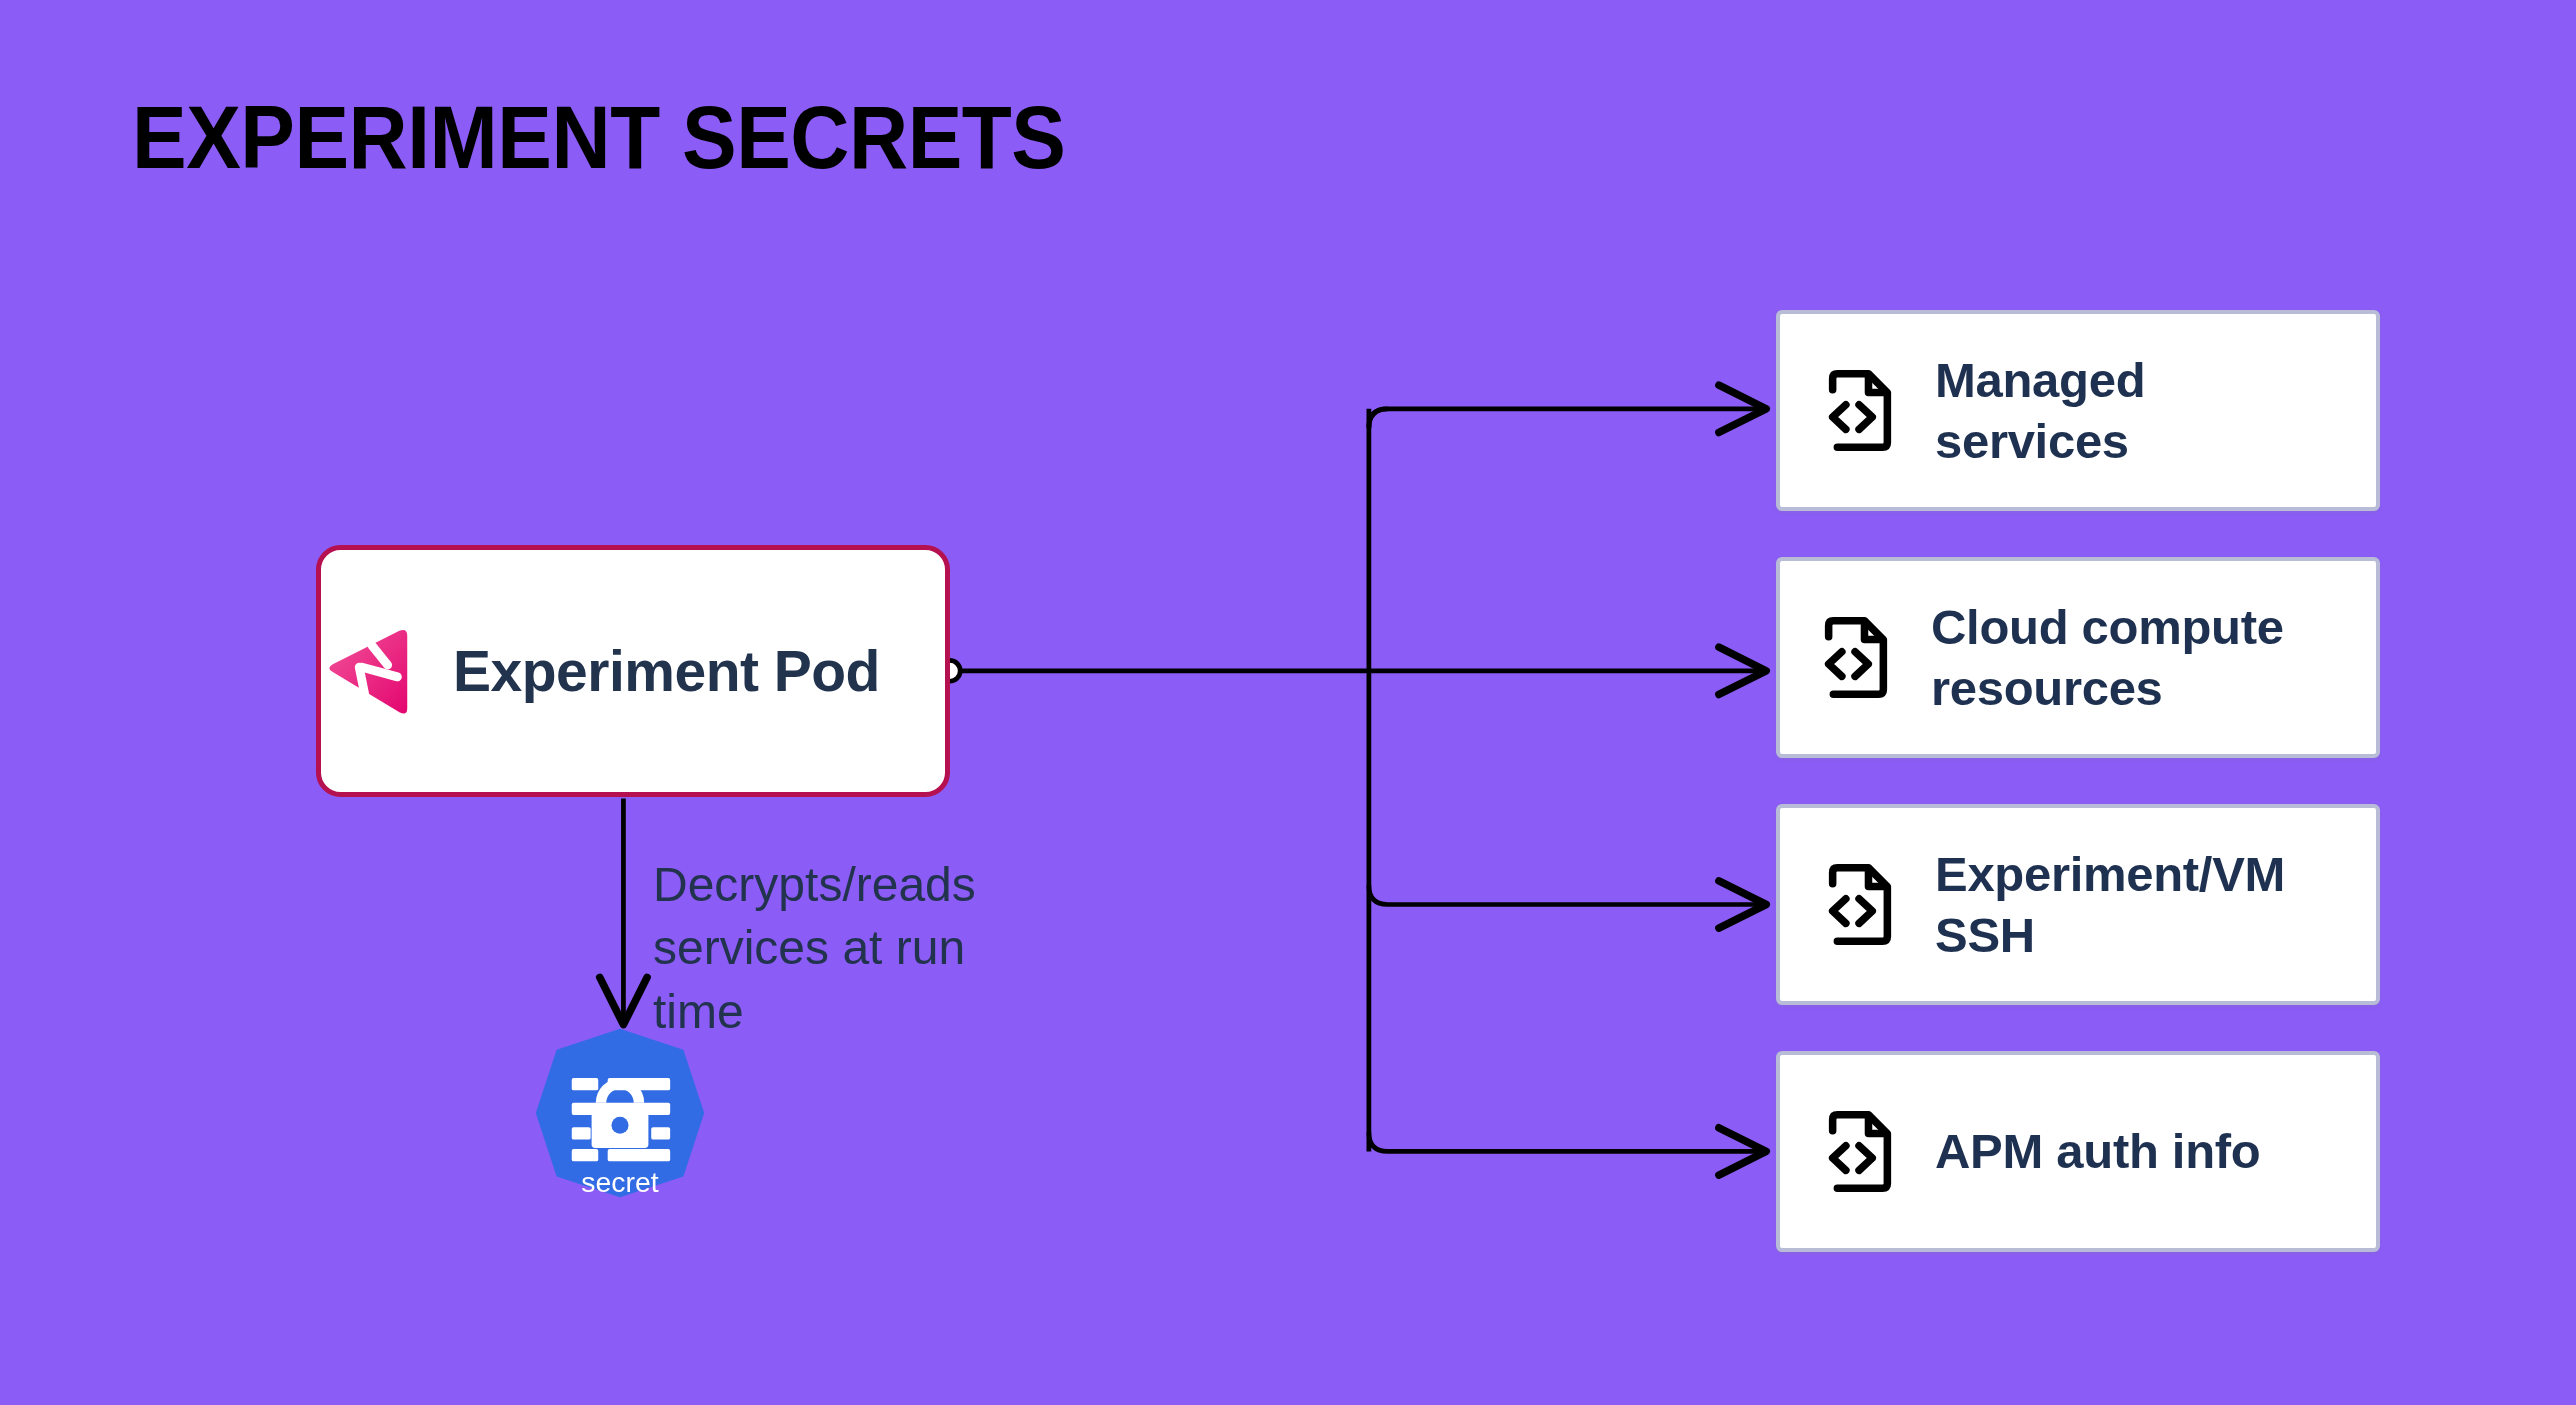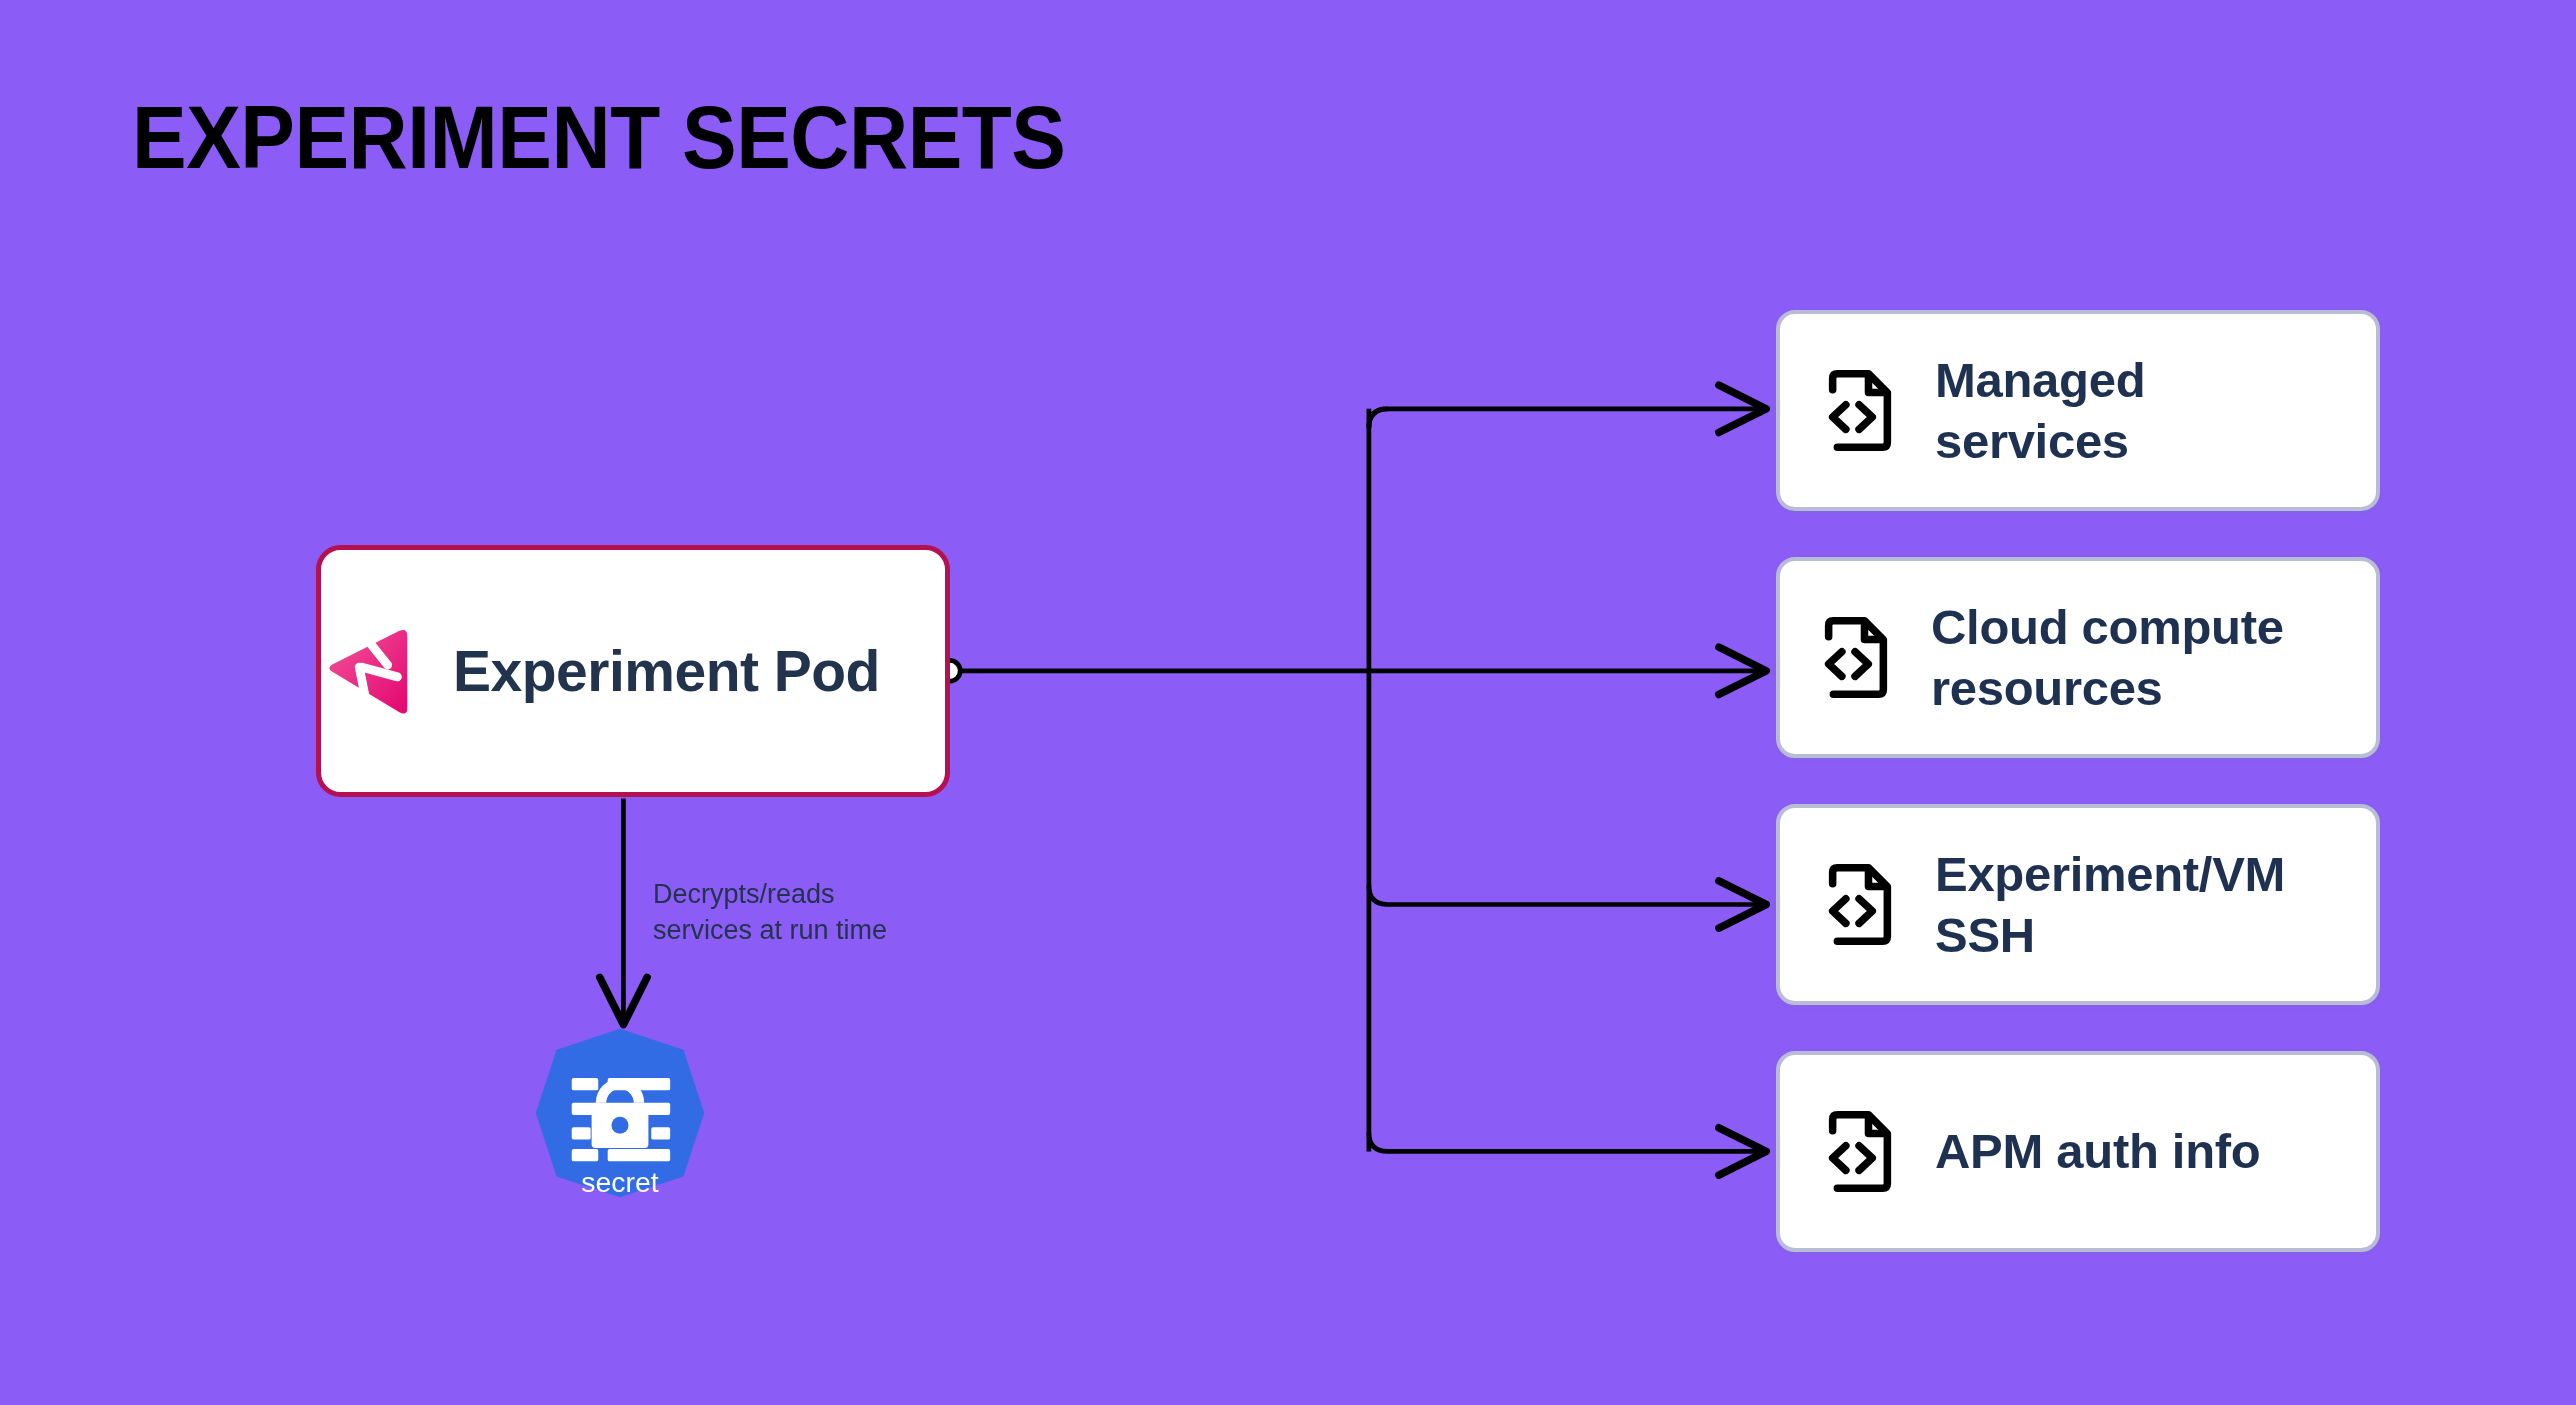--- a/index.html
+++ b/index.html
@@ -72,46 +72,45 @@
     letter-spacing: -0.5px;
     white-space: nowrap;
   }
 
   
   #edge-label {
     position: absolute;
     left: 653px;
     top: 853px;
     width: 407px;
-    font-size: 27px;
+    font-size: 48px;
     font-weight: 400;
     line-height: 1.32;
     color: #22334e;
-    margin-top: 24px;
   }
 
   
   #secret-node {
     position: absolute;
     left: 532px;
     top: 1025px;
     width: 176px;
     height: 195px;
   }
   #secret-node svg { display: block; }
 
   
   .card {
     position: absolute;
     left: 1776px;
     width: 604px;
     box-sizing: border-box;
     background: #ffffff;
     border: 4.7px solid #b8bcd6;
-    border-radius: 19px;
+    border-radius: 6px;
     display: flex;
     align-items: center;
     padding-left: 45px;
     box-shadow: 0 1.9px 2.8px rgba(120,125,160,0.18);
   }
   .card-icon {
     width: 70px;
     height: 83px;
     flex: 0 0 auto;
   }

